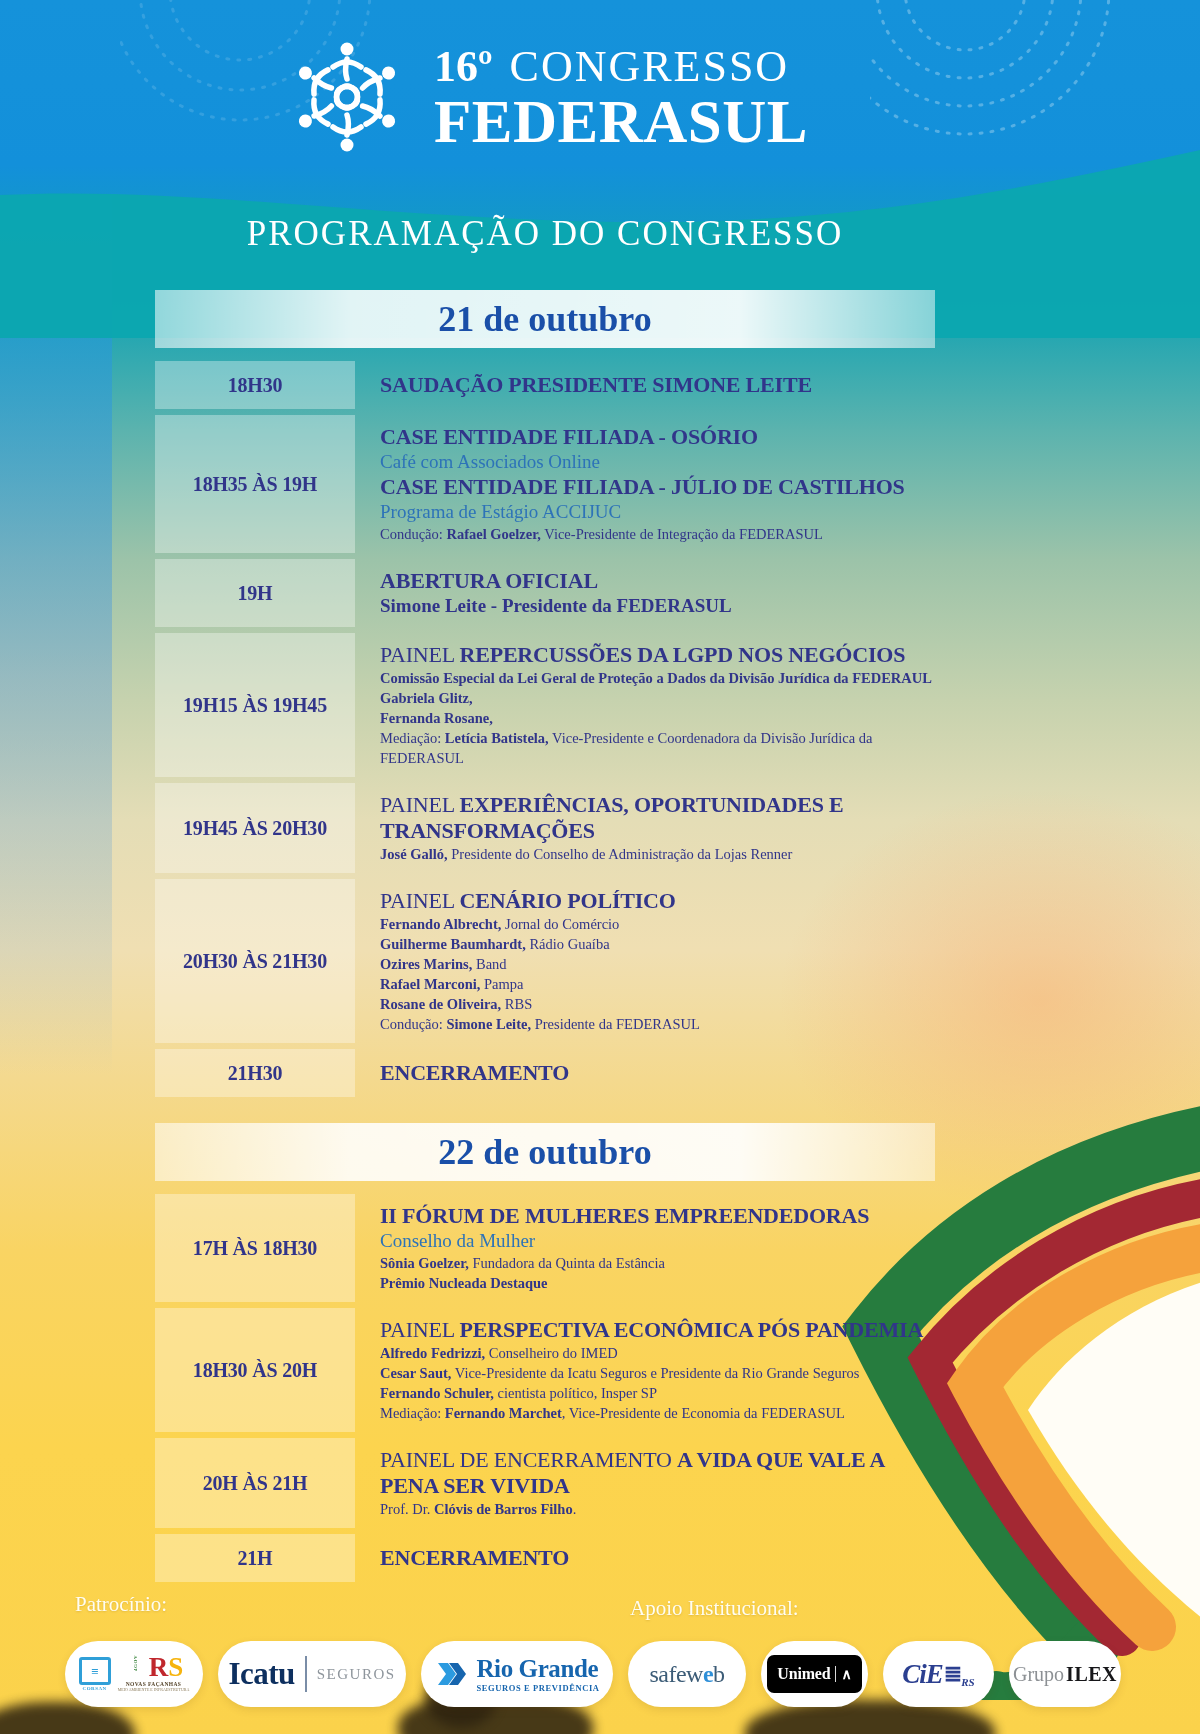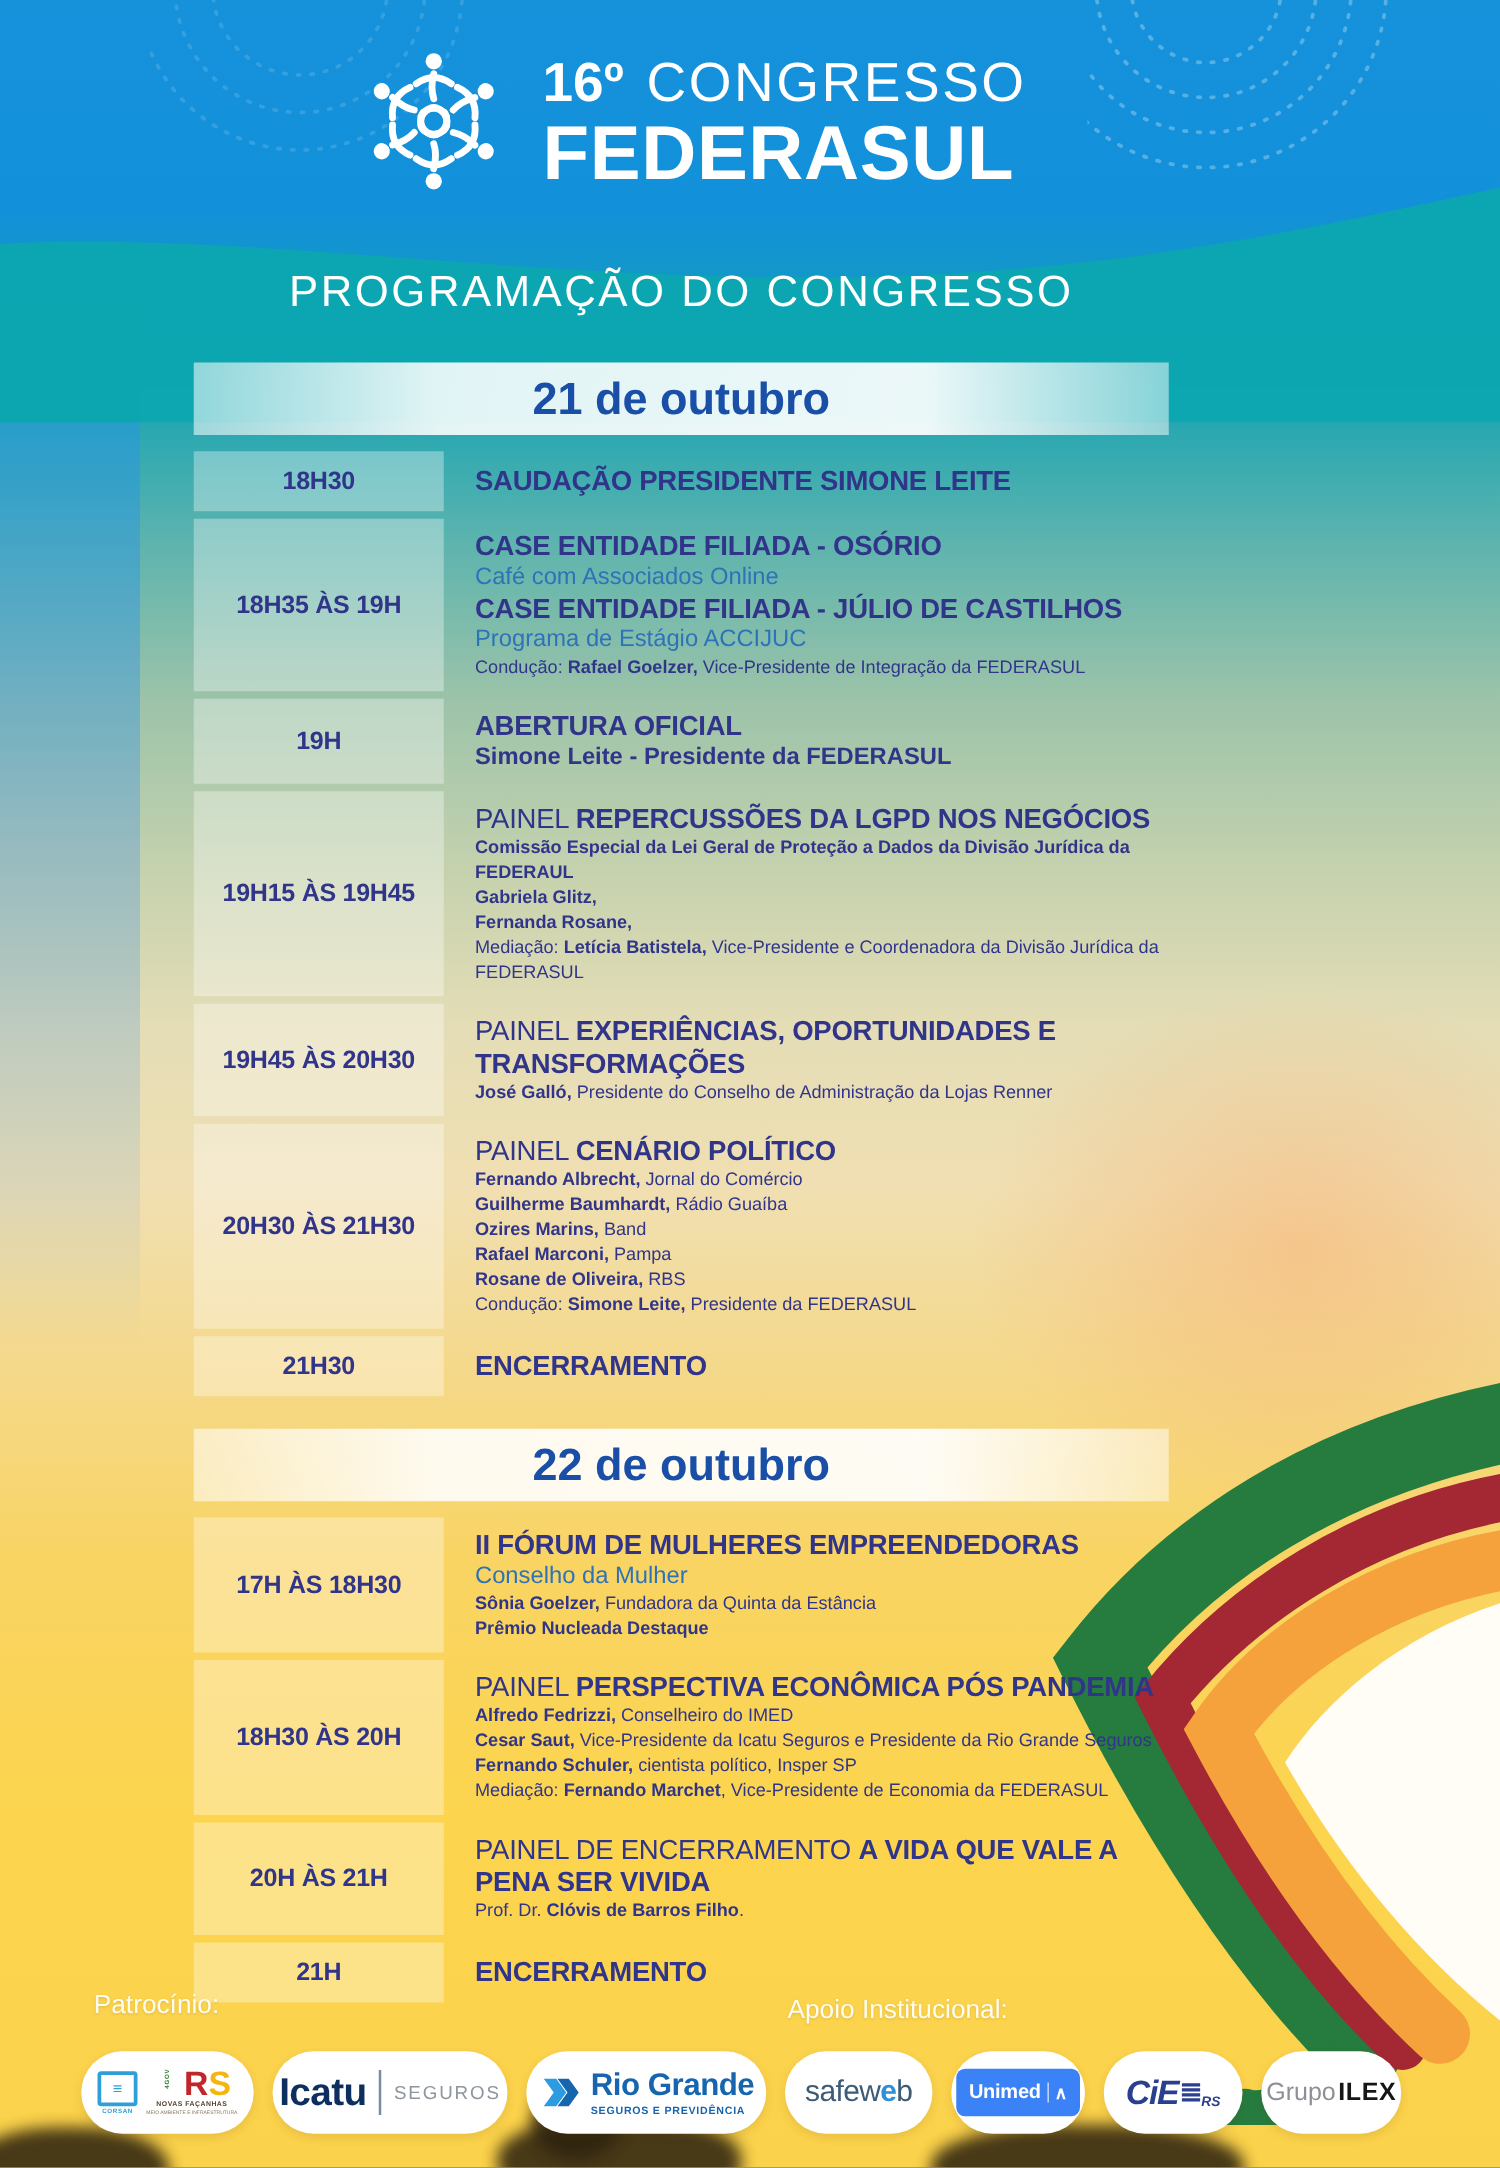--- a/index.html
+++ b/index.html
@@ -3,21 +3,21 @@
 <meta charset="utf-8">
 <style>
   :root{
     --top-blue:#1592da; --teal:#0ba7b0; --navy:#31358a; --subblue:#2d73b8;
     --daytitle:#1a4fa8; --yellow:#fcd44e;
     --sw-green:#267c3e; --sw-red:#a32833; --sw-orange:#f5a23c;
   }
   html,body{margin:0;padding:0;background:#888;}
   #poster{
     position:relative; width:1200px; height:1734px; overflow:hidden;
-    font-family:Liberation Sans, sans-serif;
+    font-family:Liberation Serif, serif;
     background:linear-gradient(180deg,
       #1592da 0px,#1390da 165px,#12a2b2 300px,#5bb3ae 430px,#9cc3a9 560px,
       #c6d2ae 700px,#e4ddb6 820px,#f0dfb2 950px,#f4d98e 1080px,
       #f9d463 1250px,#fcd44e 1450px,#fbd24b 1734px);
   }
   
   .peach-glow{position:absolute;left:780px;top:790px;width:520px;height:420px;border-radius:50%;
     background:radial-gradient(closest-side,rgba(247,178,118,.55),rgba(247,178,118,0));pointer-events:none;}
   .left-strip{position:absolute;left:0;top:195px;width:112px;height:880px;
     background:linear-gradient(180deg,rgba(20,150,215,.75),rgba(110,165,210,.5) 55%,rgba(150,180,205,0));pointer-events:none;}
@@ -91,21 +91,21 @@
   .p-riogrande{width:192px;gap:8px;}
   .rg-col{display:flex;flex-direction:column;line-height:1;}
   .rg-name{color:#1665ae;font-size:25px;font-weight:800;letter-spacing:-0.4px;}
   .rg-sub{color:#1665ae;font-size:8.5px;font-weight:700;letter-spacing:.6px;margin-top:3px;}
   
   .p-safeweb{width:118px;}
   .sw-word{color:#3c5c77;font-size:24px;font-weight:500;letter-spacing:-0.5px;}
   .sw-accent{color:#2e8fd8;font-weight:700;}
   
   .p-unimed{width:107px;}
-  .unimed-box{background:#3b82f6;border-radius:7px;padding:10px 10px;display:flex;align-items:center;gap:5px;}
+  .unimed-box{background:#000000;border-radius:7px;padding:10px 10px;display:flex;align-items:center;gap:5px;}
   .unimed-word{color:#fff;font-size:16px;font-weight:800;letter-spacing:-0.2px;}
   .unimed-bar{width:1px;height:16px;background:rgba(255,255,255,.85);}
   .unimed-sym{color:#fff;font-size:14px;font-weight:800;}
   
   .p-ciee{width:111px;}
   .ciee-col{display:flex;align-items:flex-end;line-height:1;}
   .ciee-main{color:#2b3f90;font-size:27px;font-weight:800;font-style:italic;letter-spacing:-1px;display:flex;align-items:center;}
   .ciee-stripes{font-size:22px;margin-left:1px;font-style:normal;}
   .ciee-rs{color:#2b3f90;font-size:11px;font-weight:800;font-style:italic;margin-top:1px;}
   

